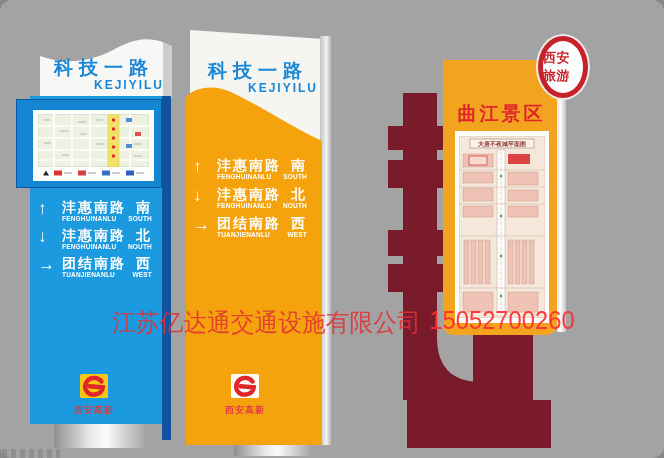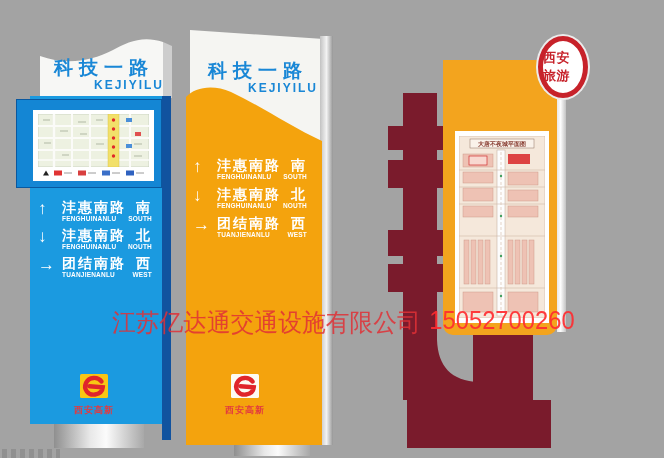--- a/index.html
+++ b/index.html
@@ -1,17 +1,17 @@
 <!DOCTYPE html>
 <html><head>
 <meta charset="utf-8">
 <style>
   html,body{margin:0;padding:0;background:#888;}
   #canvas{position:relative;width:664px;height:458px;background:#a3a3a3;overflow:hidden;
-          font-family:"Liberation Sans","DejaVu Sans",sans-serif;}
+          font-family:"Liberation Sans","DejaVu Sans",sans-serif;border-radius:12px;}
   .abs{position:absolute;}
 
   
   .hdr-cn{font-size:19px;font-weight:bold;color:#1987d6;letter-spacing:6px;text-align:center;line-height:1.15;text-indent:6px;}
   .hdr-en{font-size:12px;font-weight:bold;color:#1987d6;letter-spacing:2px;text-align:right;line-height:1.1;text-indent:2px;}
 
   .row{position:absolute;display:flex;align-items:flex-start;color:#fff;z-index:3;}
   .arw{display:block;width:24px;font-size:17px;font-weight:bold;line-height:1.1;text-align:left;}
   .rtext{display:block;flex:1;}
   .rline1{display:flex;justify-content:space-between;font-size:14px;font-weight:bold;letter-spacing:2px;line-height:1.1;}
@@ -226,20 +226,21 @@
   <div class="abs maroon" style="left:473px;top:335px;width:60px;height:50px;"></div>
   <div class="abs maroon" style="left:403px;top:382px;width:130px;height:18px;"></div>
   <svg class="abs" style="left:435px;top:340px;" width="45" height="44" viewBox="0 0 45 44">
     <path d="M0,0 L2,0 C3,26 16,41 44,42 L0,42 Z" fill="#7a1b2c"></path>
   </svg>
   <div class="abs maroon" style="left:407px;top:400px;width:144px;height:48px;"></div>
 
   <div class="abs" style="left:443px;top:60px;width:114px;height:275px;background:#f3a41e;border-radius:0 0 10px 10px;z-index:2;"></div>
   <div class="abs" style="left:557px;top:64px;width:9px;height:268px;background:linear-gradient(90deg,#e8e8e8,#fdfdfd 40%,#c2c2c2);"></div>
 
+  <div id="qujiang-title">曲江景区</div>
 
   <div class="abs" style="left:455px;top:131px;width:94px;height:192px;background:#ffffff;z-index:3;"></div>
   <svg class="abs" style="left:459px;top:136px;z-index:4;" width="86" height="182" viewBox="0 0 86 182">
     <rect x="0" y="0" width="86" height="182" fill="#f5e8db" stroke="#c8b0a0" stroke-width="0.6"></rect>
     <rect x="11" y="3" width="64" height="9" fill="#faf2ea" stroke="#907060" stroke-width="0.5"></rect>
     <text x="43" y="10" text-anchor="middle" font-size="6" font-weight="bold" fill="#8a4035">大唐不夜城平面图</text>
     <rect x="38" y="14" width="8" height="166" fill="#fdfdfd" stroke="#c0a898" stroke-width="0.5"></rect>
     <line x1="42" y1="16" x2="42" y2="180" stroke="#d8c0b0" stroke-width="0.7" stroke-dasharray="3,2"></line>
     <g fill="#eec2b4" stroke="#cf9a8a" stroke-width="0.5">
       <rect x="4" y="18" width="30" height="13"></rect>

